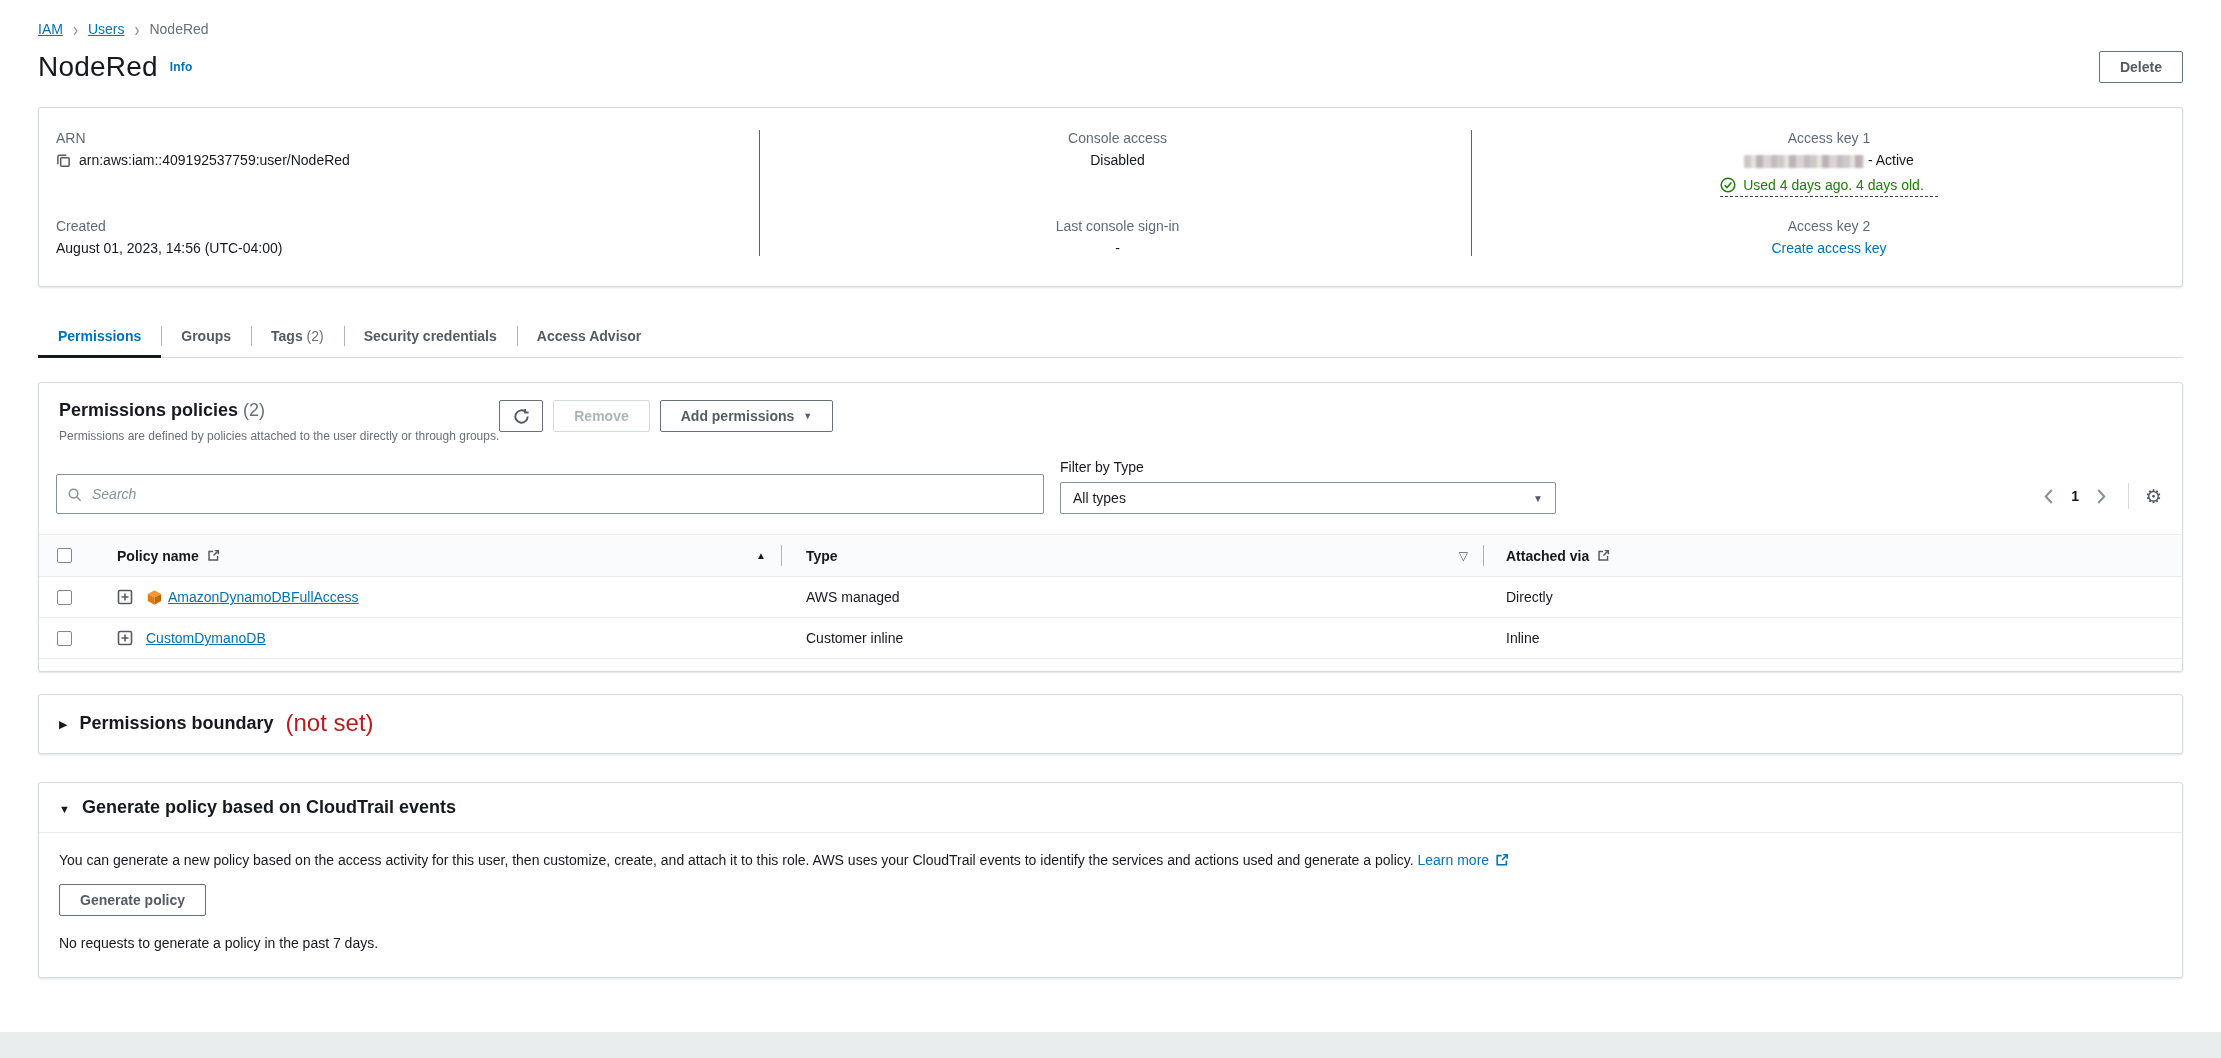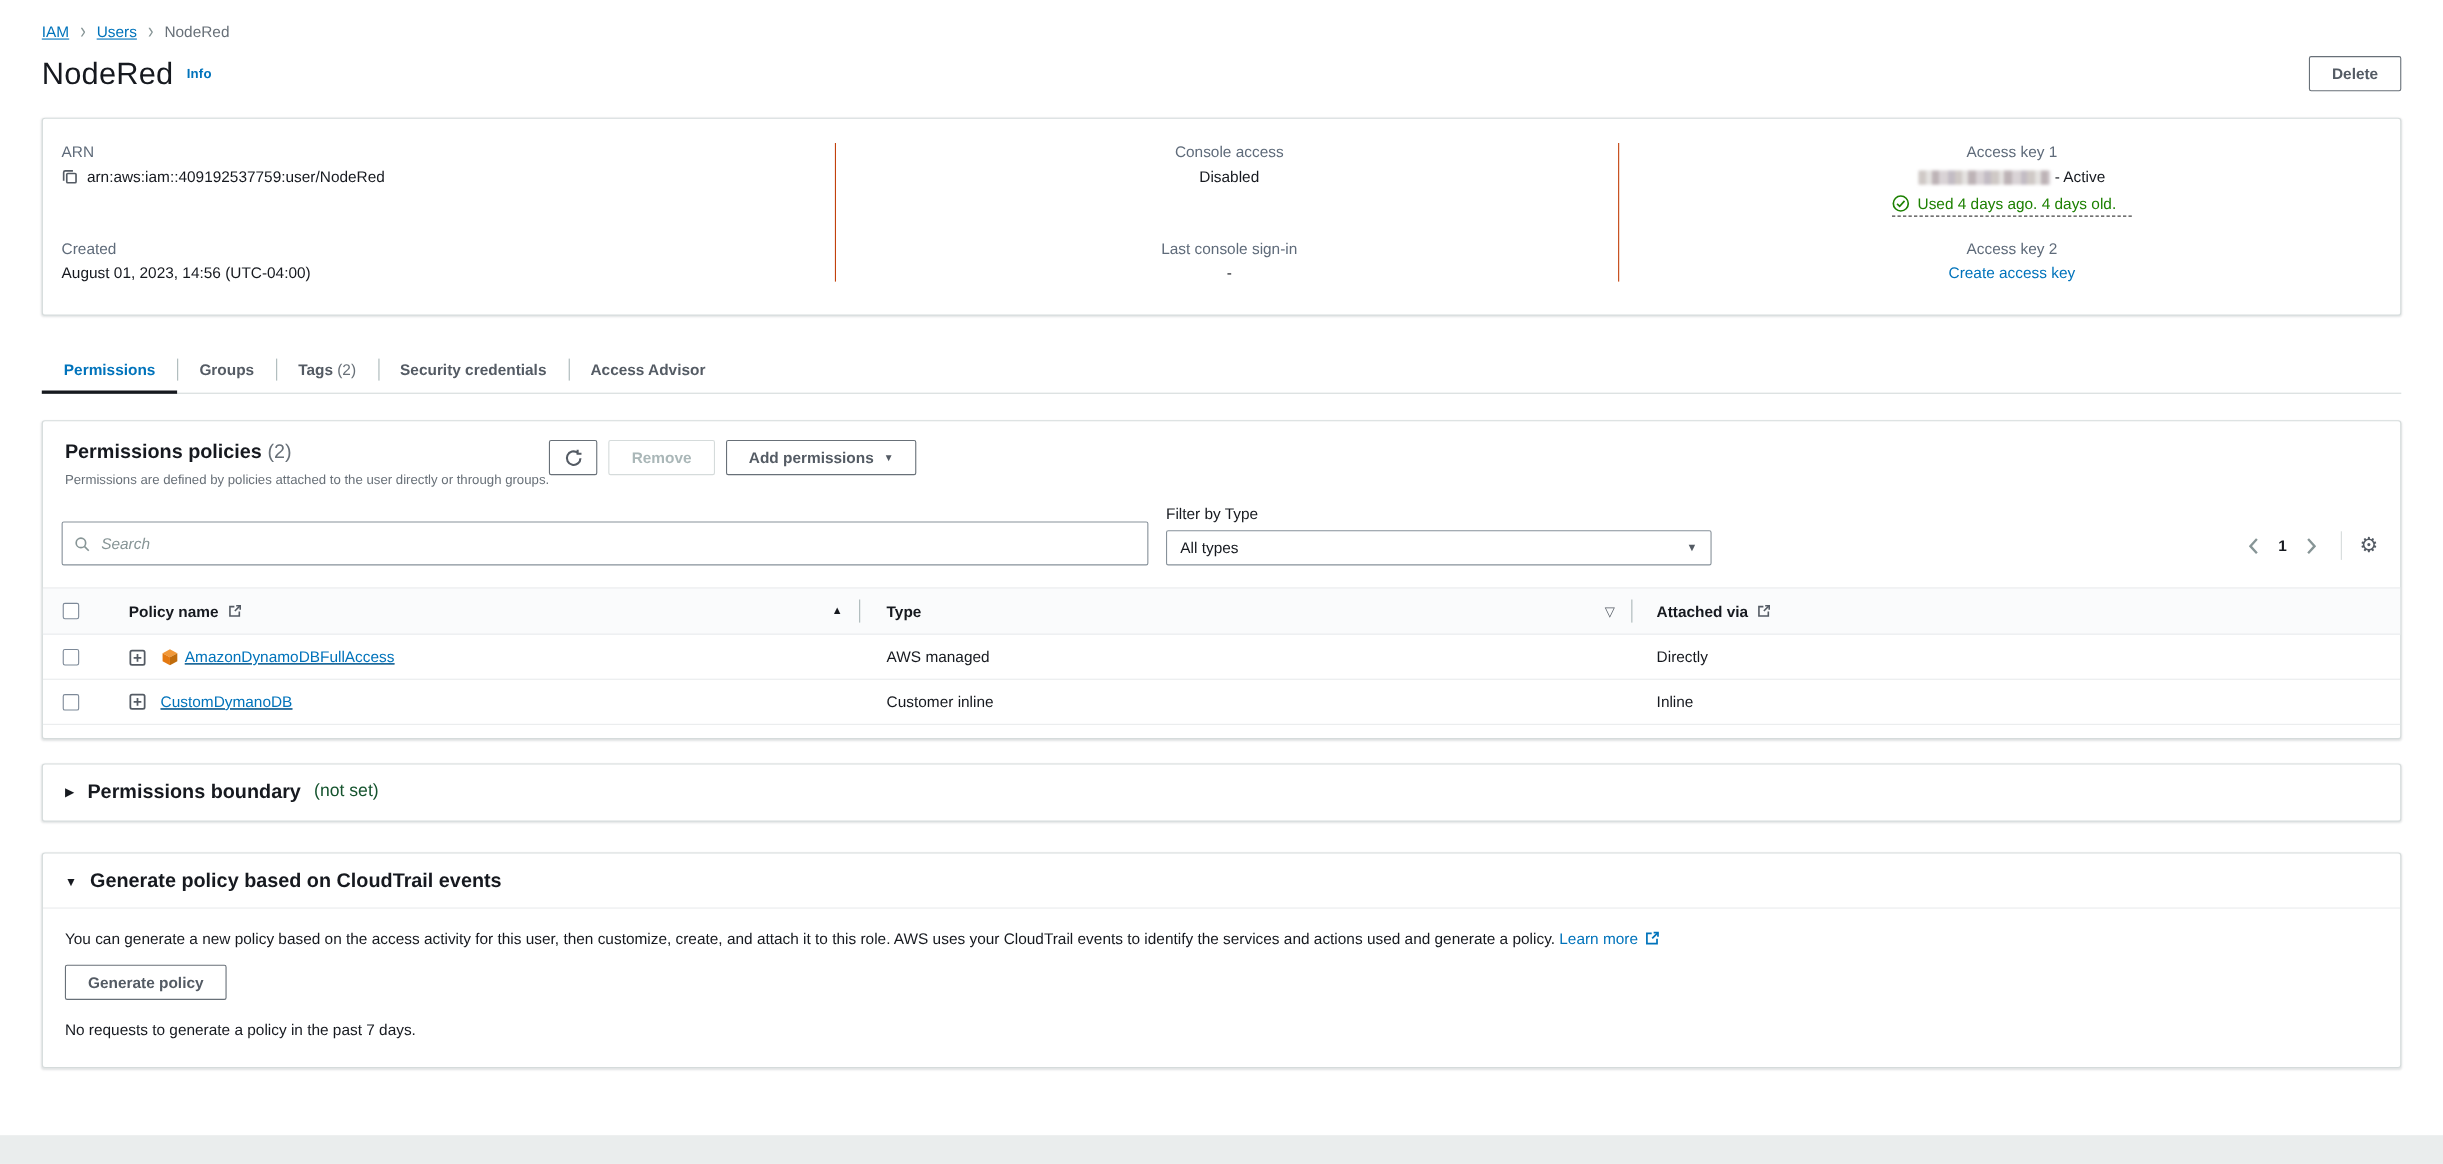--- a/index.html
+++ b/index.html
@@ -111,29 +111,29 @@
   .tbl-row { border-bottom:1px solid #e9ebed; }
   .td-check { padding-left:18px; display:flex; align-items:center; }
   .checkbox { width:15px; height:15px; border:1px solid #7d8998; border-radius:2px; background:#fff; display:inline-block; cursor:pointer; }
   .th { display:flex; align-items:center; gap:8px; position:relative; height:41px; }
   .th.bordered::after { content:""; position:absolute; right:0; top:10px; bottom:10px; width:1px; background:#aab7b8; }
   .td-policy-h { padding-left:20px; }
   .td-type-h, .td-type { padding-left:24px; }
   .td-attached-h, .td-attached { padding-left:22px; }
   .sort-asc { margin-left:auto; margin-right:16px; font-size:10px; color:#16191f; }
   .filter-tri { margin-left:auto; margin-right:16px; font-size:12px; color:#545b64; font-weight:400; }
-  .cell-policy { display:flex; align-items:flex-end; gap:13px; padding-left:20px;text-decoration:underline; }
+  .cell-policy { display:flex; align-items:flex-start; gap:13px; padding-left:20px; }
   .policy-link { color:#0073bb; text-decoration:underline; cursor:pointer; }
   .pol-name-wrap { display:inline-flex; align-items:center; gap:5px; }
   .tbl-footer-pad { height:12px; }
 
   
   .collapse-panel { margin-top:22px; padding:14px 20px 16px; display:flex; align-items:center; gap:12px; }
   .expander { font-size:11px; color:#16191f; position:relative; top:1px; cursor:pointer; }
-  .muted18 { font-size:16px; color:#14532d; }
+  .muted18 { font-size:24px; color:#b91c1c; }
 
   .generate-panel { margin-top:28px; }
   .collapse-header { padding:14px 20px; display:flex; align-items:center; gap:12px; border-bottom:1px solid #e9ebed; }
   .gen-body { padding:19px 20px 26px; }
   .gen-body p { margin:0; }
   a.learn { color:#0073bb; text-decoration:none; cursor:pointer; display:inline-flex; align-items:center; gap:6px; }
   .gen-btn { margin-top:16px; }
   .gen-note { margin-top:19px !important; color:#16191f; }
 
   svg { display:block; flex:none; }

